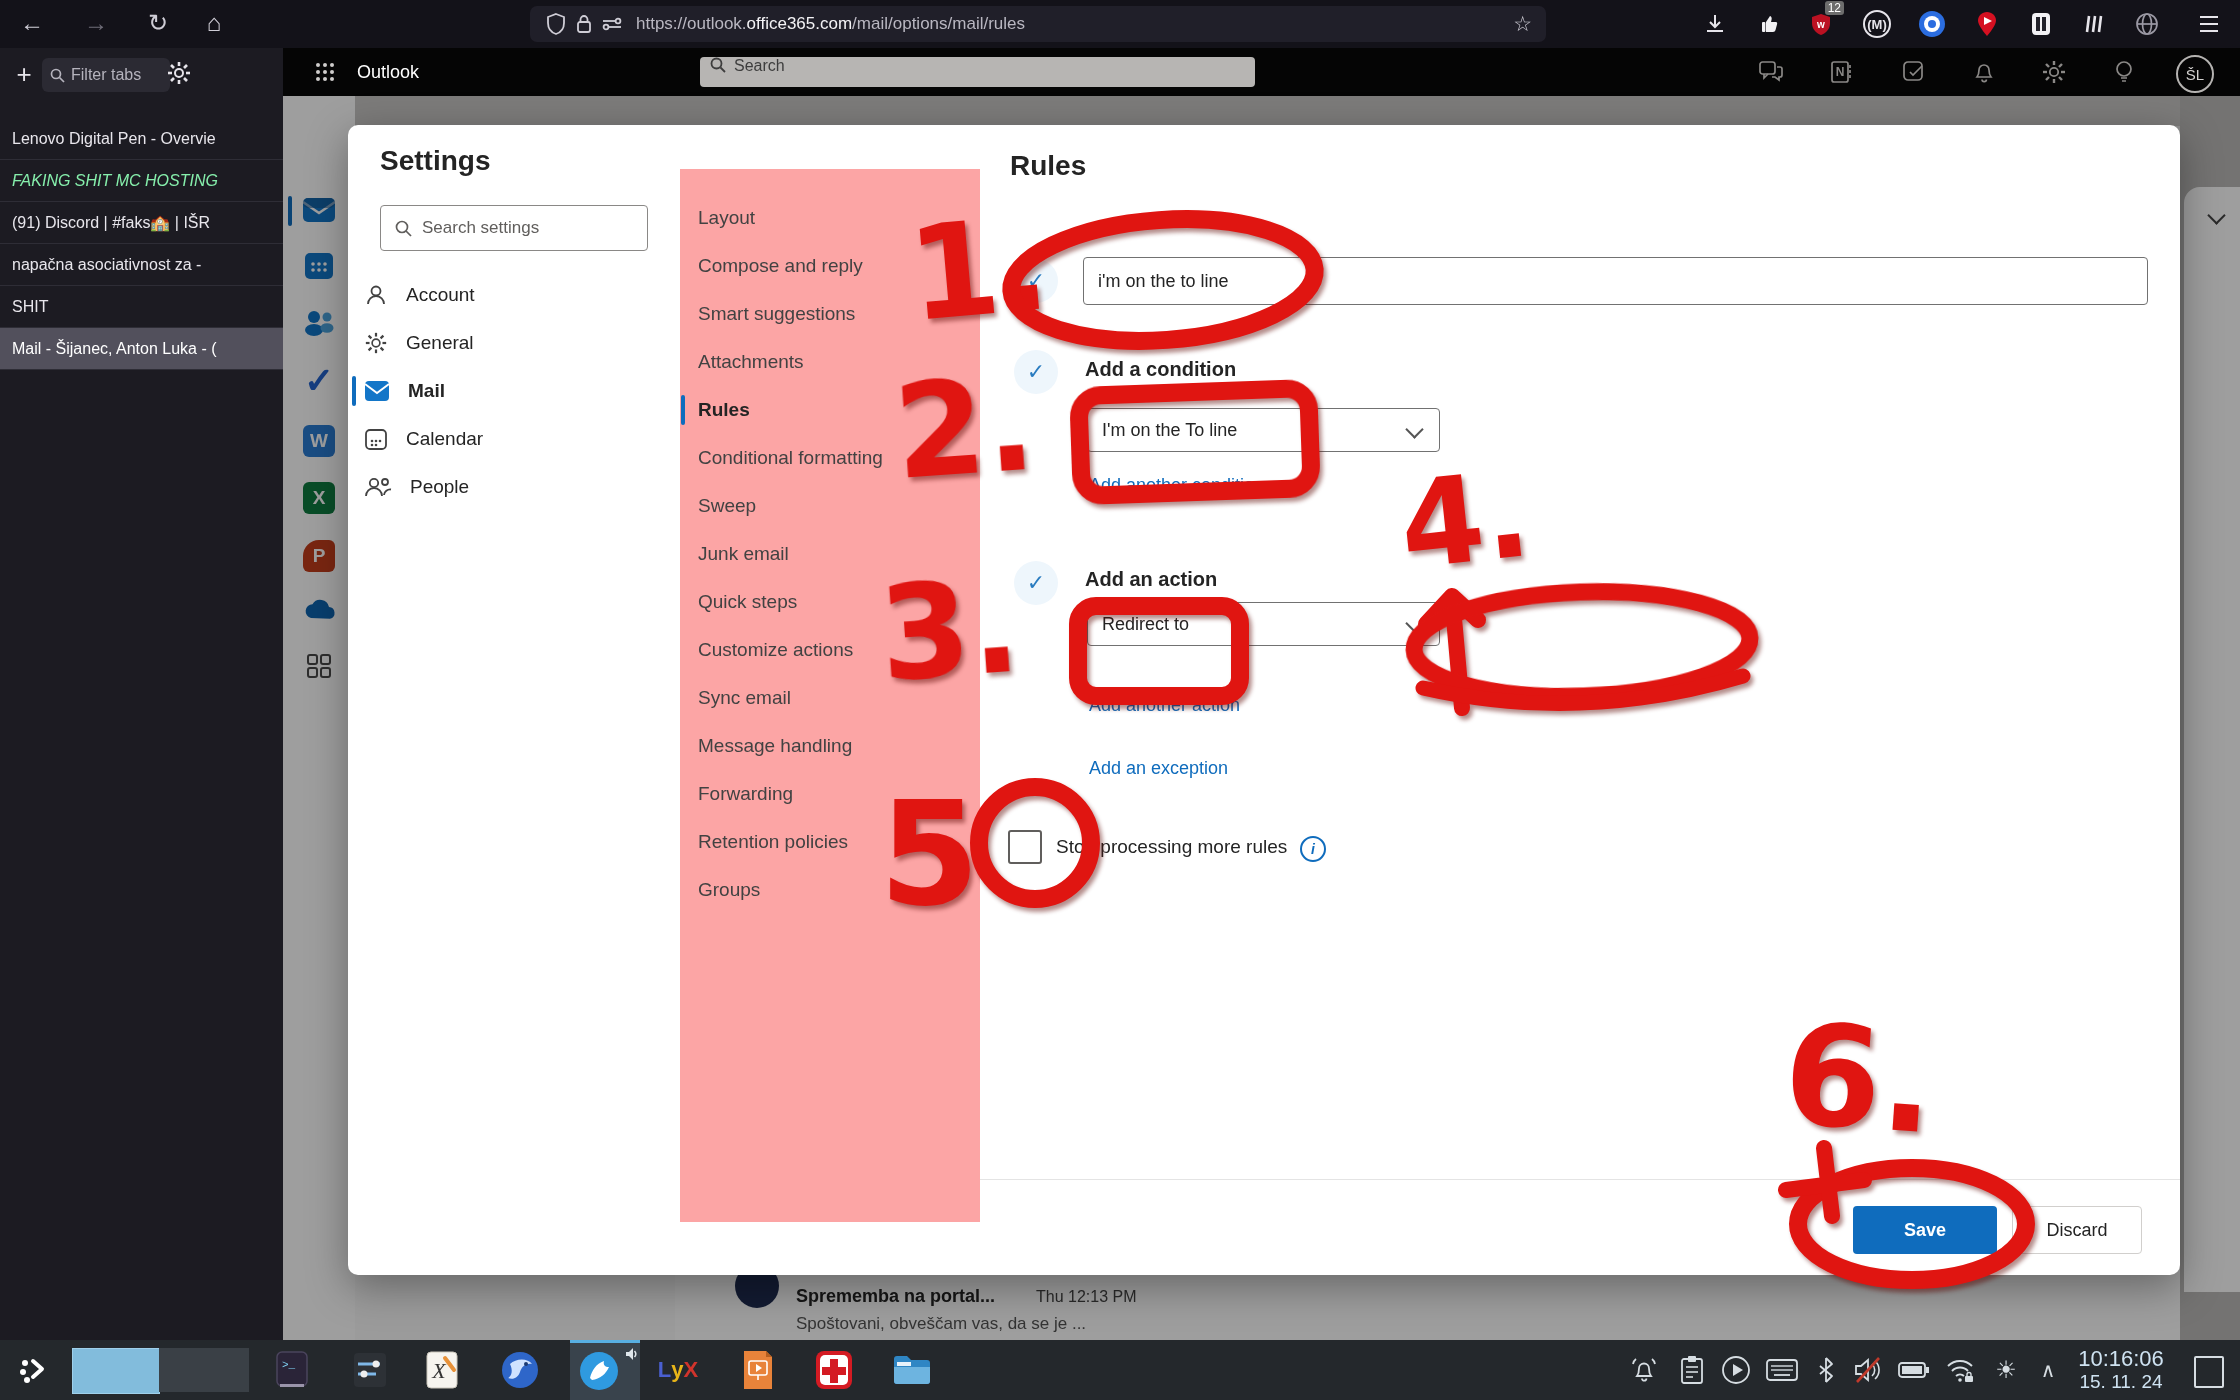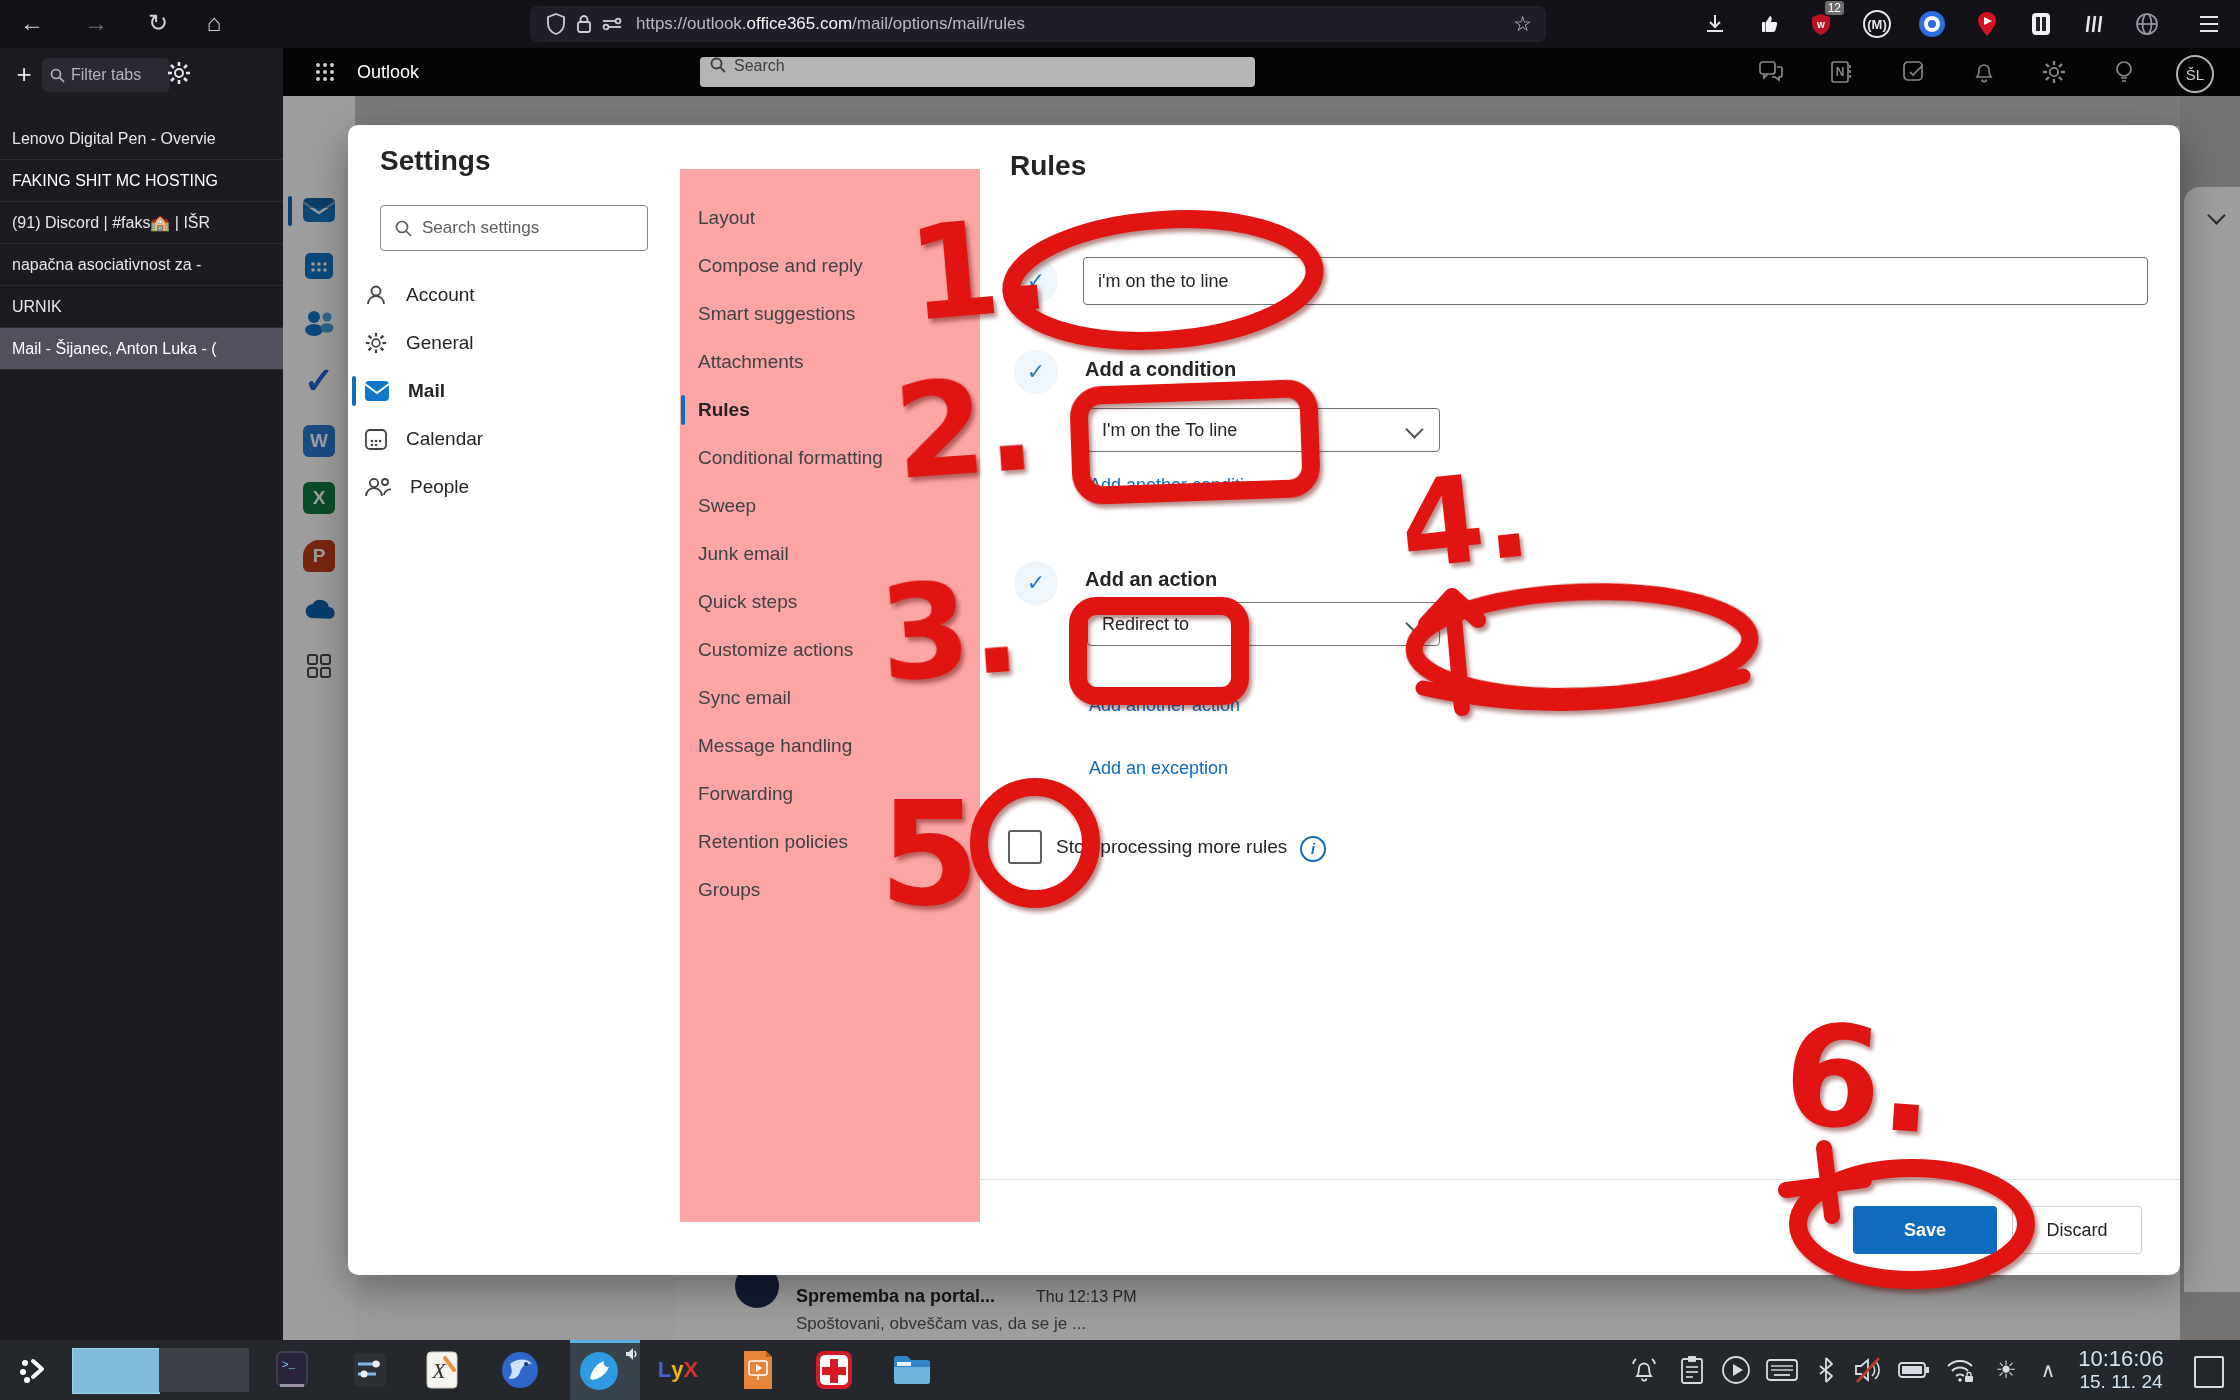--- a/index.html
+++ b/index.html
@@ -13,21 +13,21 @@
           display:flex;align-items:center;color:#b9b7c1;}
   #urlbar .url{font-size:17px;white-space:nowrap;}
   #urlbar .dom{color:#f4f3f6;font-weight:400;}
   .ext{top:8px;width:34px;height:32px;display:flex;align-items:center;justify-content:center;}
   
   #sidebar{left:0;top:48px;width:283px;height:1292px;background:#1c1b22;border-right:1px solid #34333c;}
   #filterbox{left:42px;top:10px;width:120px;height:34px;background:#2b2a33;border-radius:6px;
              display:flex;align-items:center;color:#b5b3bd;font-size:16px;gap:6px;padding-left:8px;}
   .tabrow{left:0;width:283px;height:42px;border-bottom:1px solid #2e2d36;color:#e8e6ec;
           font-size:16px;display:flex;align-items:center;padding-left:12px;box-sizing:border-box;white-space:nowrap;overflow:hidden;}
-  .tabrow.dim{color:#ffffff;}
+  .tabrow.dim{color:#86efac;font-style:italic;}
   .tabrow.active{background:#52505c;color:#ffffff;}
   
   #page{left:283px;top:48px;width:1957px;height:1292px;background:#e9e9e9;}
   #owheader{left:0;top:0;width:1957px;height:48px;background:#050505;display:flex;align-items:center;}
   #owsearch{left:417px;top:9px;width:545px;height:30px;background:#b7b5b3;border-radius:4px;
             display:flex;align-items:flex-start;gap:8px;padding-left:10px;color:#3d3d3d;font-size:16px;}
   .hd-ic{top:10px;width:34px;height:28px;display:flex;align-items:center;justify-content:center;}
   #avatar{left:1893px;top:7px;width:34px;height:34px;border:2px solid #b5b3b1;border-radius:50%;
           color:#d4d2d0;font-size:15px;display:flex;align-items:center;justify-content:center;}
   
@@ -195,21 +195,21 @@
             <line x1="18" y1="18" x2="21" y2="21"></line>
             <line x1="5" y1="21" x2="8" y2="18"></line>
             <line x1="18" y1="8" x2="21" y2="5"></line>
           </g>
         </svg>
     </div>
     <div class="abs tabrow" style="top:70px">Lenovo Digital Pen - Overvie</div>
     <div class="abs tabrow dim" style="top:112px">FAKING SHIT MC HOSTING</div>
     <div class="abs tabrow" style="top:154px">(91) Discord | #faks🏫 | IŠR</div>
     <div class="abs tabrow" style="top:196px">napačna asociativnost za -</div>
-    <div class="abs tabrow" style="top:238px">URNIK</div>
+    <div class="abs tabrow" style="top:238px">SHIT</div>
     <div class="abs tabrow active" style="top:280px">Mail - Šijanec, Anton Luka - (</div>
   </div>
 
   <div id="page" class="abs">
 
     <div id="owheader" class="abs">
       <span style="margin-left:32px">
         <svg width="20" height="20" viewBox="0 0 20 20">
             <g fill="#cfcdcb">
               <circle cx="3" cy="3" r="2"></circle>

